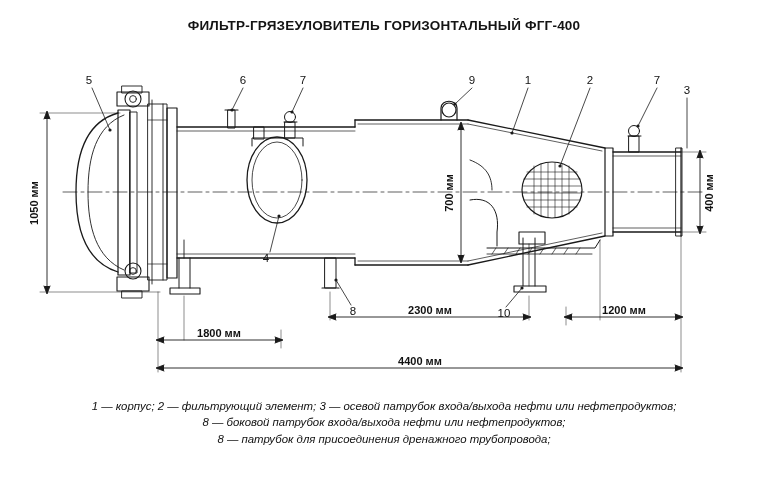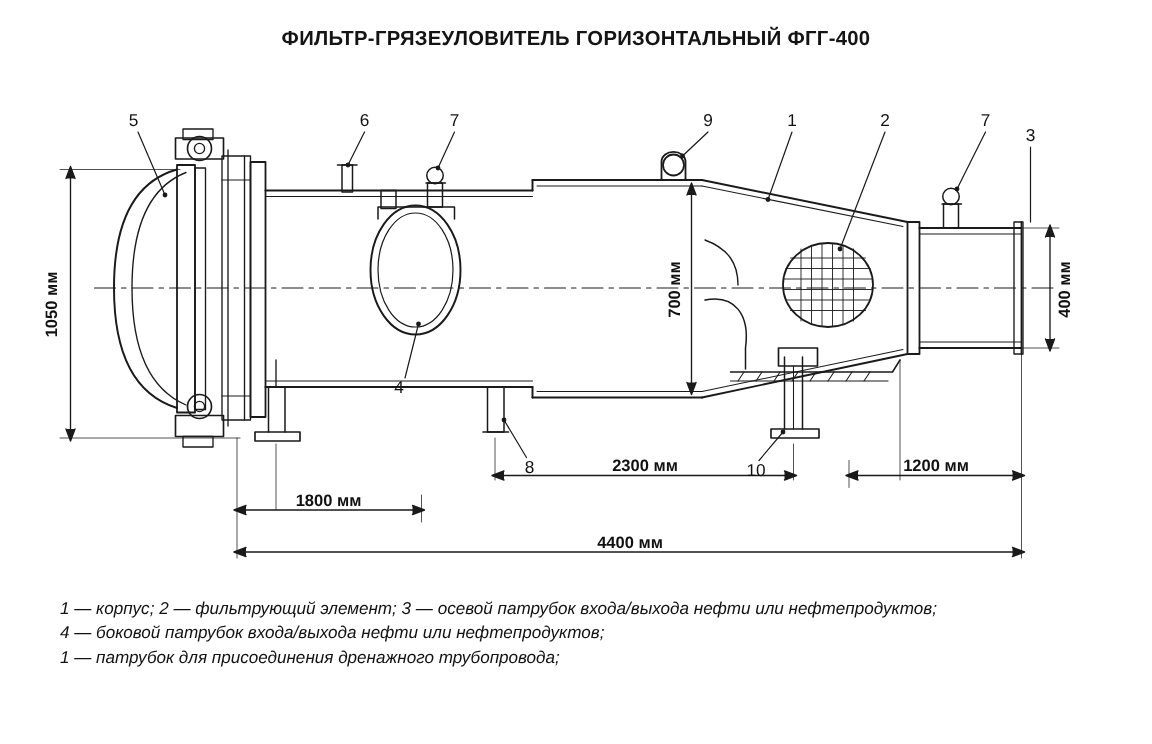--- a/index.html
+++ b/index.html
@@ -21,21 +21,21 @@
     font-weight:700;
     letter-spacing:.2px;
     color:#141414;
   }
 
   svg#drawing{position:absolute;left:0;top:0;width:768px;height:496px;}
 
   .legend{
     position:absolute;
     left:40px;top:398px;width:688px;
-    text-align:left;
+    text-align:center;
     font-size:11.4px;
     line-height:16.4px;
     font-style:italic;
     color:#111;
   }
   .legend div{white-space:nowrap;}
 
   
   text{font-family:"Liberation Sans", sans-serif;fill:#111;}
   .num{font-size:11.5px;}
@@ -258,17 +258,17 @@
 
       <text class="dim" x="219" y="337" text-anchor="middle">1800 мм</text>
       <text class="dim" x="430" y="314" text-anchor="middle">2300 мм</text>
       <text class="dim" x="624" y="314" text-anchor="middle">1200 мм</text>
       <text class="dim" x="420" y="365" text-anchor="middle">4400 мм</text>
     </g>
   </svg>
 
   <div class="legend">
     <div>1 — корпус;  2 — фильтрующий элемент;  3 — осевой патрубок входа/выхода нефти или нефтепродуктов;</div>
-    <div>4 — боковой патрубок входа/выхода нефти или нефтепродуктов;</div>
-    <div>1 — патрубок для присоединения дренажного трубопровода;</div>
+    <div>8 — боковой патрубок входа/выхода нефти или нефтепродуктов;</div>
+    <div>8 — патрубок для присоединения дренажного трубопровода;</div>
   </div>
 
 </div>
 
 </body></html>

